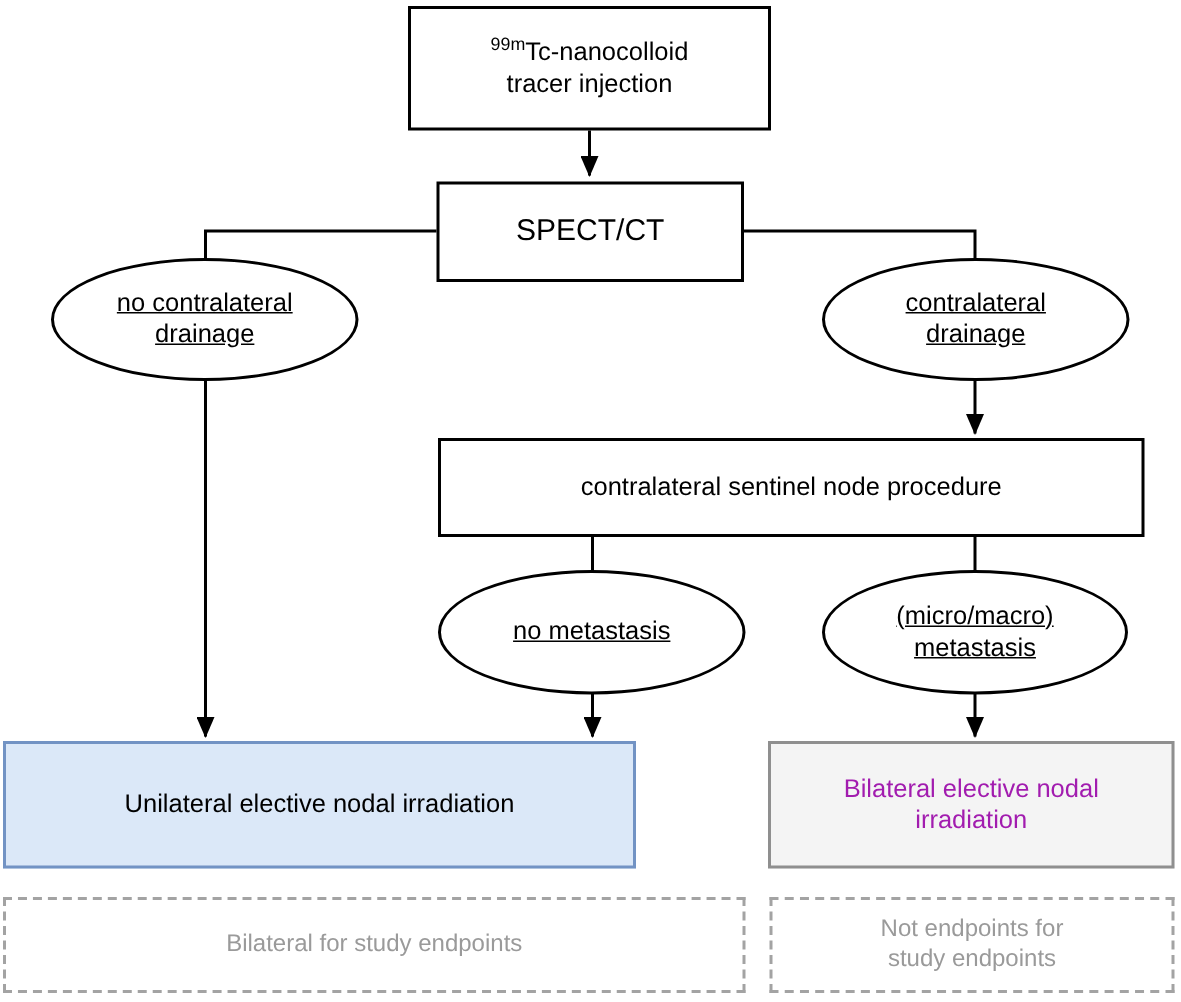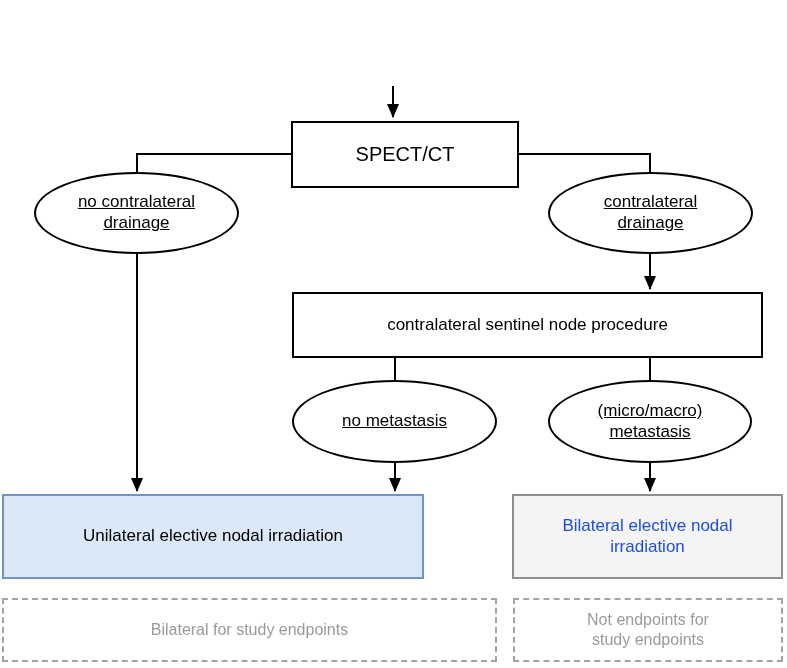--- a/index.html
+++ b/index.html
@@ -25,32 +25,32 @@
   .ellipse{border:2px solid #000;border-radius:50%;font-size:17px;text-decoration:underline;}
   .big{font-size:20px;}
   .outcome-blue{
     background:#dbe8f8;
     border:2px solid #7293c4;
     font-size:17px;
   }
   .outcome-gray{
     background:#f4f4f4;
     border:2px solid #8f8f8f;
-    font-size:17px;color:#1d4ed8;
+    font-size:17px;color:#a21caf;
   }
   .dashed{
     background:#ffffff;
     border:2px dashed #a3a3a3;
     color:#9a9a9a;
     font-size:16px;
   }
   sup{font-size:70%;line-height:0;}
   
   #tracer     {left:272px;top:4px;  width:242px;height:83px;}
-  #spect      {left:291px;top:121px;width:228px;height:67px;align-items:center;}
+  #spect      {left:291px;top:121px;width:205px;height:67px;align-items:center;}
   #no-contra  {left:34px; top:172px;width:205px;height:82px;padding:0 24px;}
   #contra     {left:548px;top:172px;width:205px;height:82px;padding:0 30px;align-items:center;}
   #sentinel   {left:292px;top:292px;width:471px;height:66px;}
   #no-met     {left:292px;top:380px;width:205px;height:83px;padding:0 24px;align-items:center;}
   #met        {left:548px;top:380px;width:204px;height:83px;padding:0 30px;}
   #unilateral {left:2px;  top:494px;width:422px;height:85px;}
   #bilateral  {left:512px;top:494px;width:271px;height:85px;padding:0 30px;}
   #evaluable  {left:2px;  top:598px;width:495px;height:64px;}
   #not-eval   {left:513px;top:598px;width:270px;height:64px;padding:0 40px;}
 </style>
@@ -71,20 +71,26 @@
       <path d="M495,154 L650,154 L650,176"></path>
       <path d="M137,250 L137,491" marker-end="url(#arrow)"></path>
       <path d="M650,250 L650,289" marker-end="url(#arrow)"></path>
       <path d="M395,356 L395,384"></path>
       <path d="M650,356 L650,384"></path>
       <path d="M395,460 L395,491" marker-end="url(#arrow)"></path>
       <path d="M650,460 L650,491" marker-end="url(#arrow)"></path>
     </g>
   </svg>
 
+  <div id="tracer" class="node rect">
+    <div>
+      <sup>99m</sup><span>Tc-nanocolloid</span><br>
+      <span>tracer injection</span>
+    </div>
+  </div>
 
   <div id="spect" class="node rect big">
     <span>SPECT/CT</span>
   </div>
 
   <div id="no-contra" class="node ellipse">
     <div>
       <span>no contralateral</span><br>
       <span>drainage</span>
     </div>

